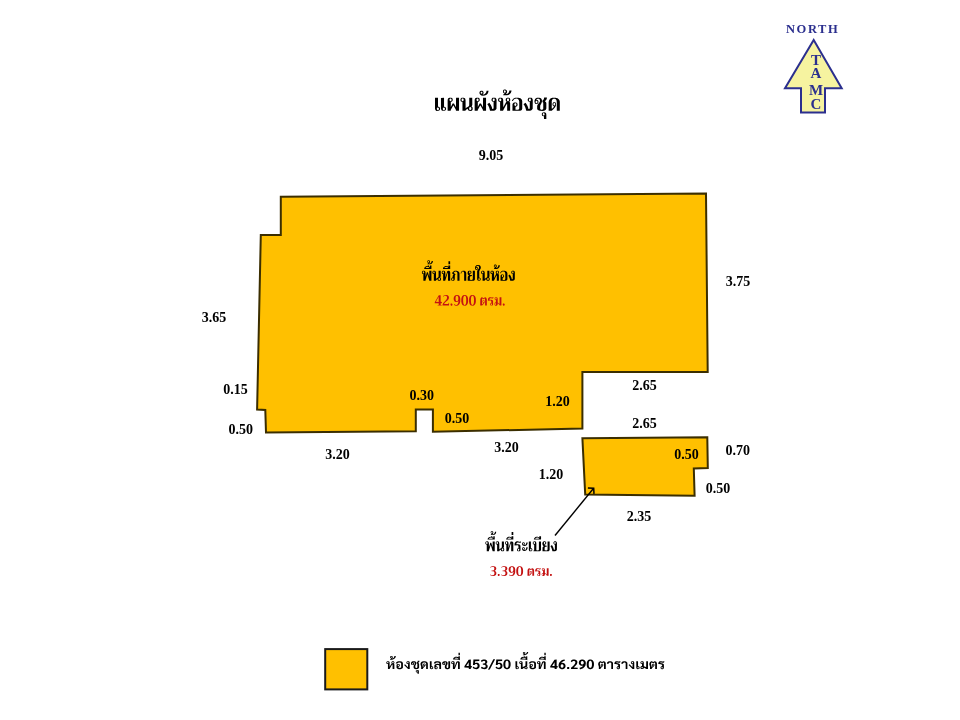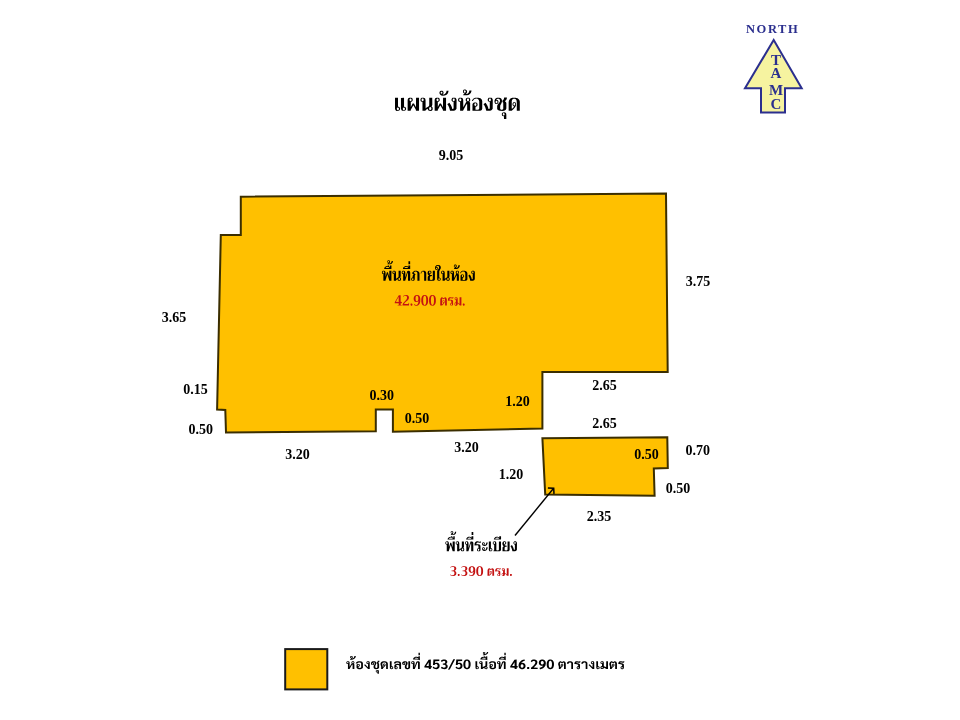--- a/index.html
+++ b/index.html
@@ -1,15 +1,15 @@
 <!DOCTYPE html>
 <html><head><meta charset="utf-8"><title>Floor plan</title>
 <style>
 html,body{margin:0;padding:0;background:#ffffff;font-family:"Liberation Sans",sans-serif;}
-.page{position:relative;width:900px;height:720px;overflow:hidden;}
+.page{position:relative;width:900px;height:720px;overflow:hidden;margin-left:40px;}
 </style></head>
 <body>
 <div class="page">
 <svg width="960" height="720" viewBox="0 0 960 720" xmlns="http://www.w3.org/2000/svg">
 <rect width="960" height="720" fill="#ffffff"></rect>
 
 <path transform="translate(394.0,89.5) scale(0.08575,0.09801)" fill="#000000" fill-rule="evenodd" d="M1264 238L1258 246L1258 260L1260 265L1266 271L1282 274L1283 300L1310 300L1310 257L1308 246L1305 241L1296 235L1286 233L1273 234ZM1276 241L1285 242L1290 249L1289 260L1281 266L1275 265L1269 258L1269 248ZM81 86L81 193L84 205L91 214L99 218L126 218L137 210L140 204L141 195L138 185L132 179L117 175L117 85ZM113 183L122 185L127 192L127 202L125 206L118 211L108 209L103 201L103 193L105 188ZM12 85L12 199L17 210L24 216L33 219L56 218L68 209L71 200L71 193L65 181L58 177L47 175L47 85ZM43 183L52 185L57 192L57 202L55 206L48 211L38 209L33 200L34 190L37 186ZM1352 96L1341 111L1337 127L1337 217L1373 216L1395 199L1412 182L1420 169L1423 159L1423 145L1419 136L1413 131L1407 129L1392 131L1384 140L1382 147L1383 158L1389 168L1401 174L1385 191L1373 197L1373 118L1379 104L1386 98L1395 95L1409 95L1420 99L1425 104L1430 116L1432 136L1432 217L1467 217L1467 126L1464 113L1457 101L1441 89L1417 83L1380 84L1363 89ZM1399 138L1407 138L1411 141L1414 147L1412 159L1405 164L1398 163L1392 156L1393 143ZM1137 85L1130 83L1111 83L1105 85L1097 91L1093 100L1093 110L1096 117L1102 123L1117 128L1117 190L1112 198L1103 198L1101 196L1096 179L1085 157L1068 134L1046 147L1044 150L1056 167L1066 186L1076 217L1120 217L1130 215L1140 210L1151 196L1152 104L1146 91ZM1116 91L1125 93L1130 100L1129 113L1122 119L1115 119L1111 117L1106 109L1108 97ZM924 95L913 107L909 118L921 118L926 108L938 98L950 94L963 93L974 95L984 101L989 107L994 121L994 192L992 199L987 204L978 206L952 206L950 204L951 176L963 174L971 167L974 160L974 149L970 140L959 133L933 133L925 137L919 143L915 152L915 217L1006 217L1020 212L1025 207L1029 196L1029 117L1023 102L1008 90L983 83L956 83L945 85ZM946 140L954 141L958 144L961 150L960 161L952 168L943 167L937 159L937 149L939 145ZM751 92L747 104L748 113L751 119L761 126L771 128L771 217L805 217L842 155L850 147L853 151L853 217L888 217L888 139L886 133L879 125L888 115L889 99L886 92L881 87L871 83L854 83L842 89L837 98L836 109L838 116L846 125L840 130L808 181L807 108L802 93L794 86L784 83L762 84ZM771 91L778 92L783 97L785 102L784 112L776 119L767 118L761 111L761 100L766 93ZM862 90L869 92L875 101L874 113L867 120L860 120L856 118L851 110L851 101L853 96ZM715 85L708 83L689 83L683 85L675 91L671 100L671 110L674 117L680 123L695 128L695 190L690 198L681 198L679 196L674 179L663 157L646 134L624 147L622 150L634 167L644 186L654 217L698 217L708 215L718 210L729 196L730 104L724 91ZM694 91L703 93L708 100L707 113L700 119L693 119L689 117L684 109L686 97ZM485 87L478 94L474 106L474 217L510 217L510 209L539 163L542 163L570 207L571 217L607 217L607 85L572 85L571 180L548 143L532 144L511 179L511 127L524 123L531 116L533 111L533 99L530 92L525 87L515 83L496 83ZM506 91L513 92L520 101L519 112L511 119L502 118L496 110L496 100L498 96ZM312 92L308 104L309 113L312 119L322 126L332 128L332 217L367 216L370 210L386 198L394 196L394 201L398 210L403 215L410 218L432 219L439 217L446 212L451 203L451 187L448 180L438 171L443 166L447 155L446 85L411 85L411 162L402 173L376 187L369 193L368 108L363 93L355 86L345 83L323 84ZM420 179L430 181L435 188L435 200L433 204L426 209L417 208L412 203L410 198L410 191L413 184ZM332 91L339 92L344 97L346 102L345 112L337 119L328 118L322 111L322 100L327 93ZM170 87L163 94L159 106L159 217L195 217L195 209L224 163L227 163L255 207L256 217L292 217L292 85L257 85L256 180L233 143L217 144L196 179L196 127L209 123L216 116L218 111L218 99L215 92L210 87L200 83L181 83ZM191 91L198 92L205 101L204 112L196 119L187 118L181 110L181 100L183 96ZM1316 81L1284 82L1284 88L1280 99L1271 110L1265 113L1265 127L1274 136L1274 196L1267 205L1262 207L1247 206L1240 200L1238 195L1239 164L1253 141L1259 124L1259 110L1254 98L1246 90L1227 83L1201 84L1189 89L1179 98L1172 114L1172 128L1178 142L1181 145L1191 149L1200 149L1208 146L1215 139L1218 131L1218 123L1215 114L1207 107L1193 106L1200 98L1210 94L1223 95L1231 100L1236 110L1236 121L1233 128L1212 151L1203 167L1203 196L1206 203L1212 209L1224 215L1236 218L1271 219L1291 214L1304 206L1310 193L1310 139L1306 130L1294 119L1310 105L1315 95L1317 85ZM1192 114L1201 115L1207 124L1205 135L1197 141L1191 140L1185 133L1185 122ZM530 36L531 41L537 51L552 60L569 63L593 61L613 53L625 43L633 29L636 14L613 14L611 24L606 34L593 46L580 51L567 50L575 43L577 39L578 27L576 22L564 13L550 12L539 16L531 26ZM551 23L558 23L564 29L564 37L559 42L552 43L545 37L545 29ZM807 59L850 59L868 55L885 46L897 33L902 21L904 9L879 9L875 26L870 34L858 43L842 47L837 46L849 35L852 25L852 18L849 10L843 4L832 0L821 0L813 3L809 6L805 13L804 25L810 36L823 41L818 46L808 51ZM822 8L831 9L837 18L835 28L827 33L821 32L815 24L815 16Z"></path>
 
 <g>
 <polygon points="773.7,40 801.7,88.3 785,88.3 785,112.5 761,112.5 761,88.3 745,88.3" fill="#F6F3A0" stroke="#2B2F8E" stroke-width="2" stroke-linejoin="miter"></polygon>

